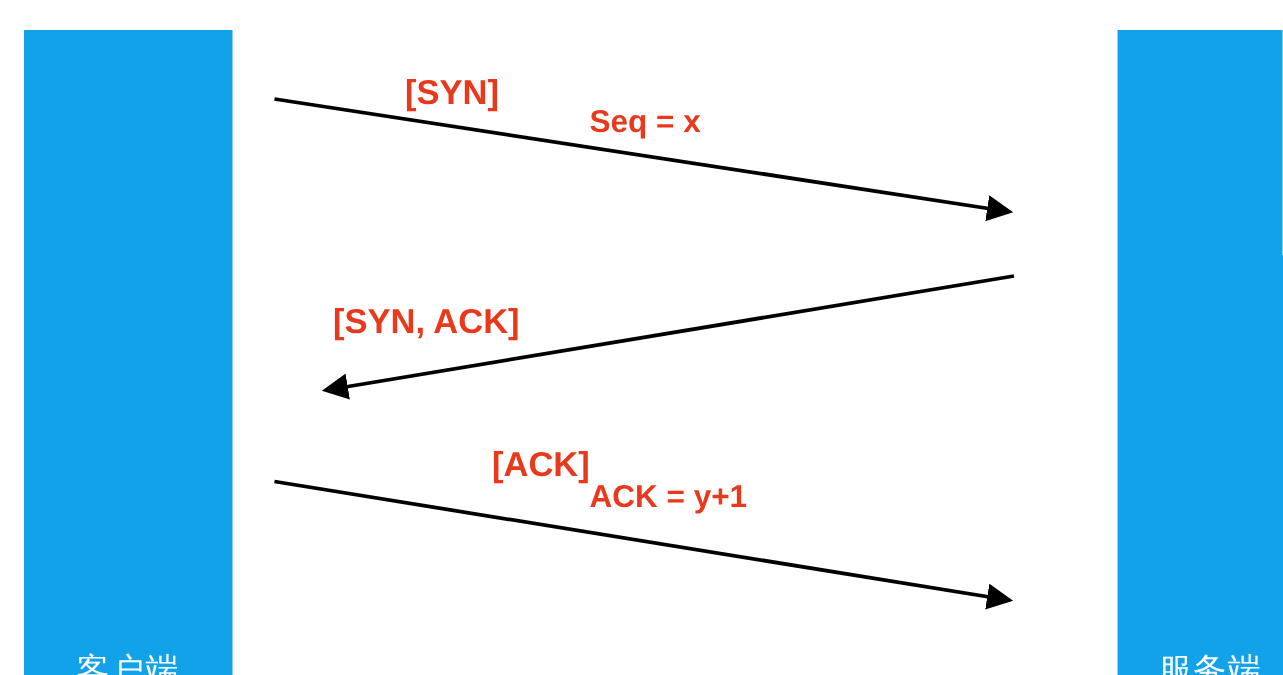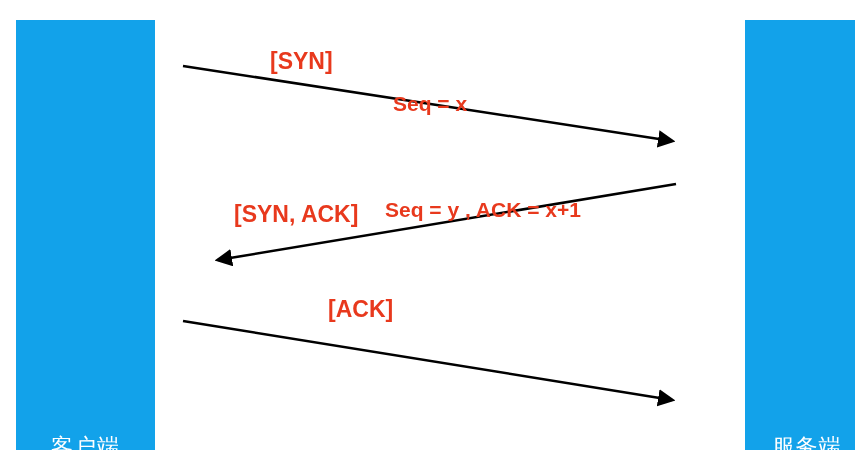--- a/index.html
+++ b/index.html
@@ -47,25 +47,25 @@
     stroke: var(--arrow-black);
     stroke-width: 2.5;
   }
   .msg-label {
     position: absolute;
     color: var(--label-red);
     font-weight: bold;
     white-space: nowrap;
   }
   .flag   { font-size: 23px; text-align: right; }
-  .detail { font-size: 21px; margin-top: 22px; }
+  .detail { font-size: 21px; }
   .flag-syn     { left: 270px; top: 48px;  }
   .detail-syn   { left: 393px; top: 70px;  }
   .detail-synack{ left: 385px; top: 176px; }
-  .flag-synack  { left: 234px; top: 201px; }
+  .flag-synack  { left: 222px; top: 201px; }
   .flag-ack     { left: 288px; top: 296px; margin-left: 40px; }
   .detail-ack   { left: 393px; top: 320px; }
   .watermark {
     position: absolute;
     right: 10px; bottom: 6px;
     color: var(--watermark-gray);
     font-size: 15px;
     letter-spacing: 1px;
   }
 </style>
@@ -89,19 +89,19 @@
       </marker>
     </defs>
     <line x1="183" y1="66" x2="672" y2="141" marker-end="url(#arrowhead)"></line>
     <line x1="676" y1="184" x2="218" y2="260" marker-end="url(#arrowhead)"></line>
     <line x1="183" y1="321" x2="672" y2="400" marker-end="url(#arrowhead)"></line>
   </svg>
 
   <div class="msg-label flag flag-syn">[SYN]</div>
   <div class="msg-label detail detail-syn">Seq = x</div>
 
-  <div class="msg-label detail detail-synack">Seq = y , ACK = x+1</div>
   <div class="msg-label flag flag-synack">[SYN, ACK]</div>
 
   <div class="msg-label flag flag-ack">[ACK]</div>
+  <div class="msg-label detail detail-ack">ACK = y+1</div>
 
 
 </div>
 
 </body></html>

